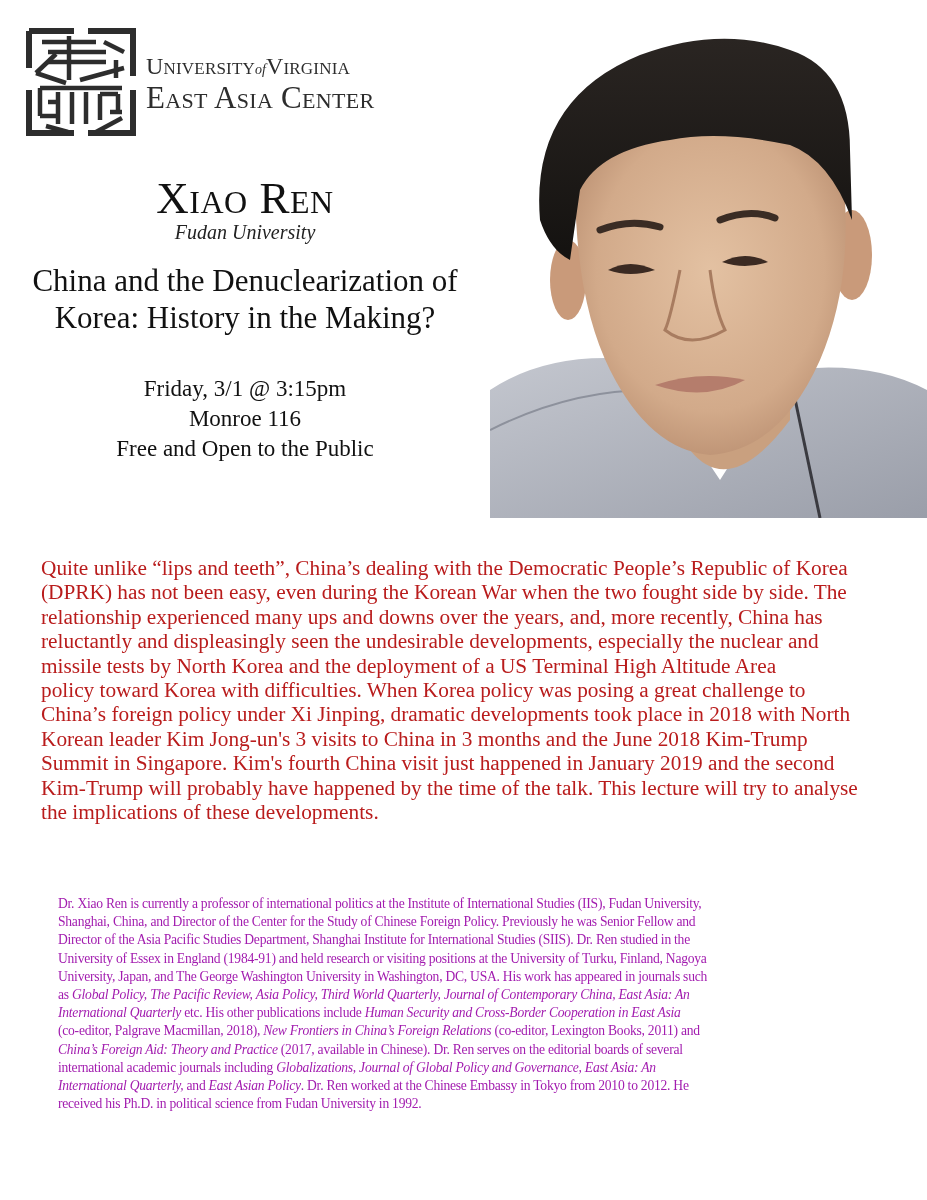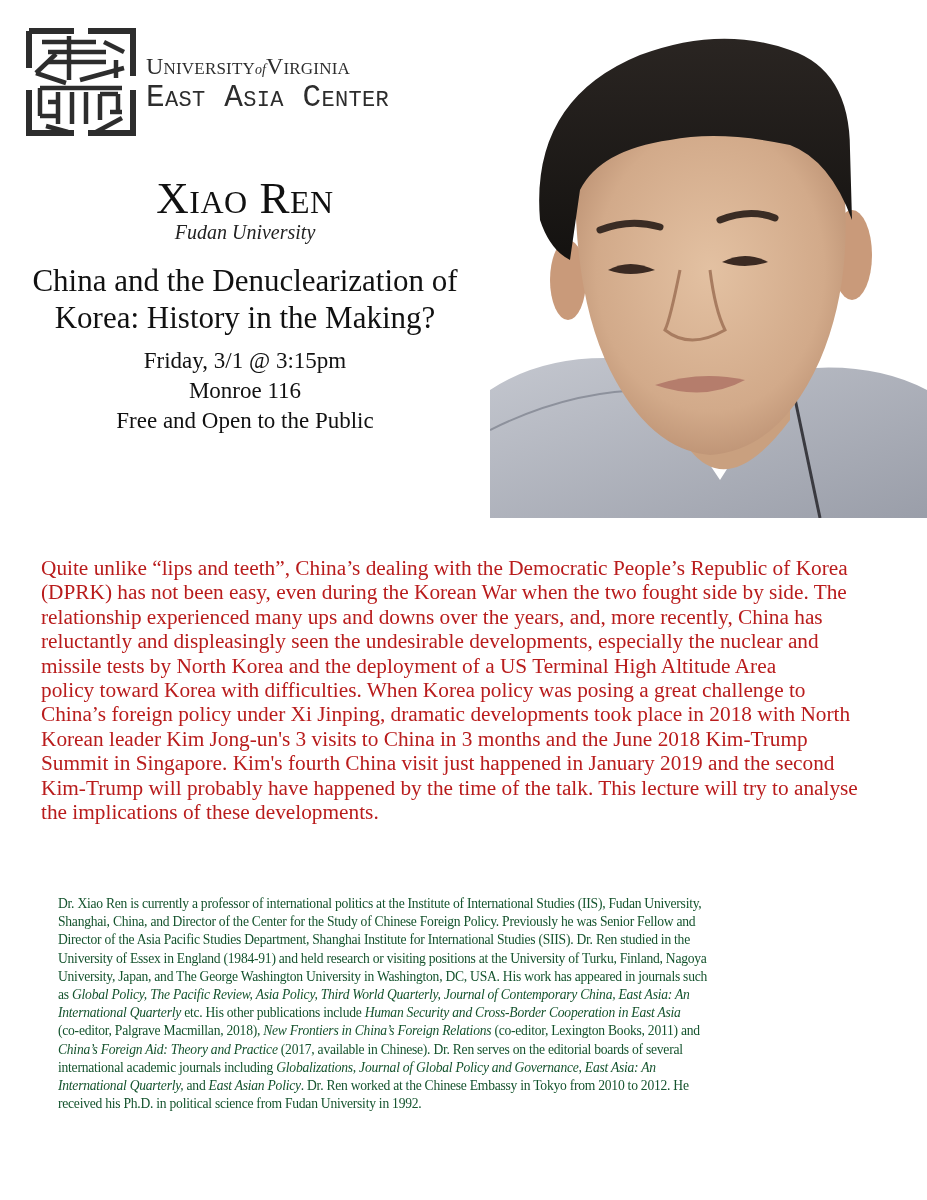--- a/index.html
+++ b/index.html
@@ -44,21 +44,20 @@
       font-variant: normal;
       font-size: 14px;
       letter-spacing: 0;
     }
     .logo-line2 {
       font-size: 31px;
       font-variant: small-caps;
       letter-spacing: 0.3px;
       white-space: nowrap;
       margin-top: 2px;
-      font-family: Liberation Mono, monospace;
     }
 
     
     .left-col {
       position: absolute;
       left: 0;
       top: 176px;
       width: 490px;
       text-align: center;
     }
@@ -77,21 +76,21 @@
       color: #222;
     }
     .talk-title {
       margin-top: 18px;
       font-size: 31px;
       line-height: 37px;
       color: #111;
     }
     .talk-title div { white-space: nowrap; }
     .event-info {
-      margin-top: 10px;
+      margin-top: 38px;
       font-size: 23px;
       line-height: 30px;
       color: #111;
     }
     .event-info div { white-space: nowrap; }
 
     
     .photo {
       position: absolute;
       left: 490px;
@@ -116,21 +115,21 @@
     .abstract div { white-space: nowrap; }
 
     
     .bio {
       position: absolute;
       left: 58px;
       top: 895px;
       width: 860px;
       font-size: 13.6px;
       line-height: 18.2px;
-      color: #14532d;
+      color: #a21caf;
       letter-spacing: -0.25px;
     }
     .bio div { white-space: nowrap; }
     .bio i { font-style: italic; }
   </style>
 </head>
 <body>
 
 <div class="logo">
   <svg viewBox="0 0 110 108">

